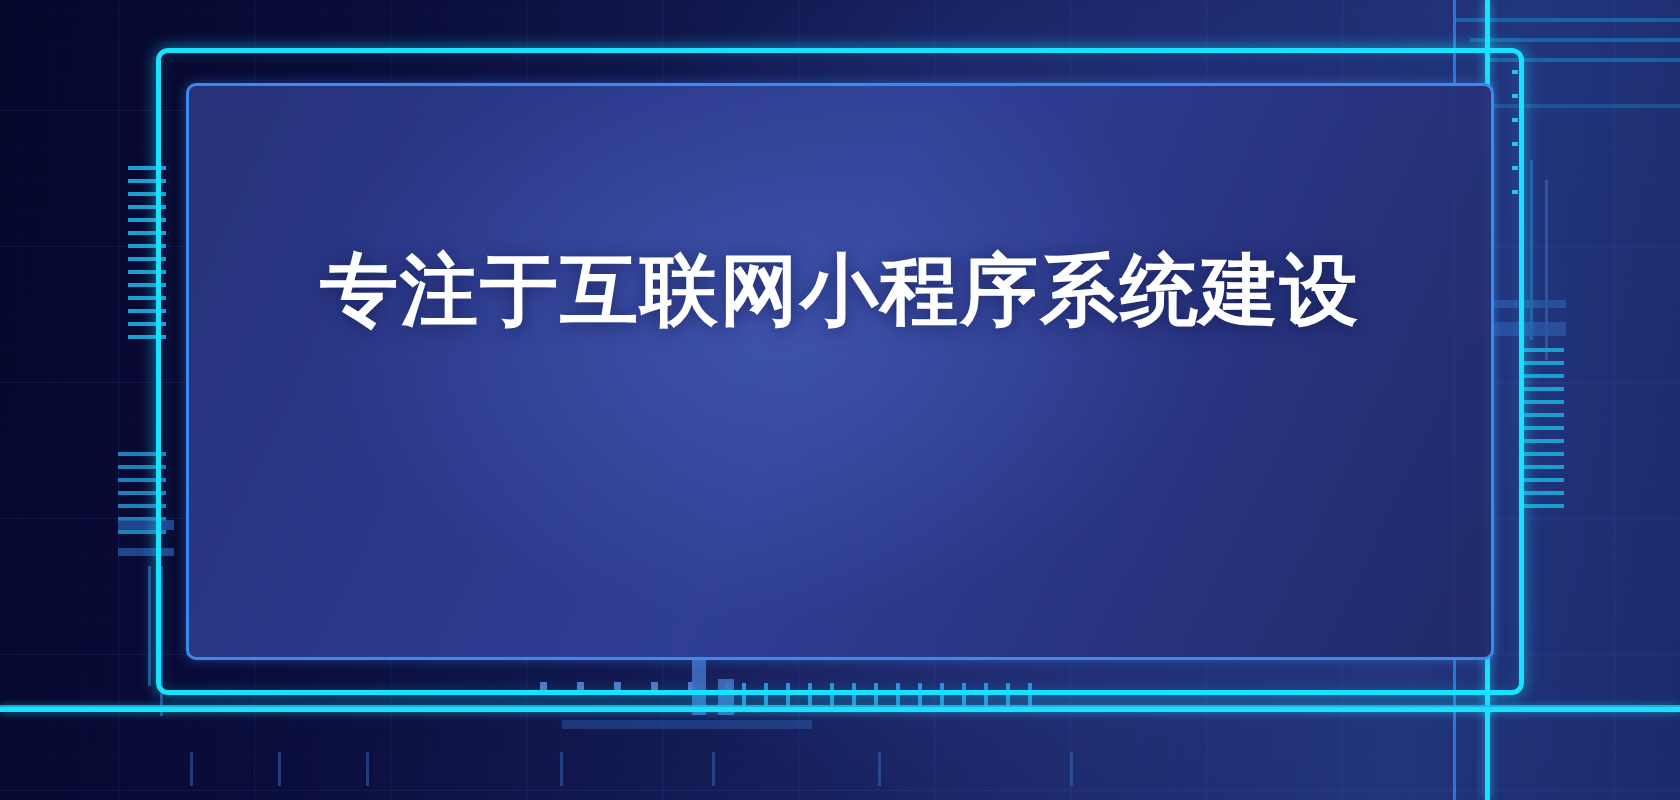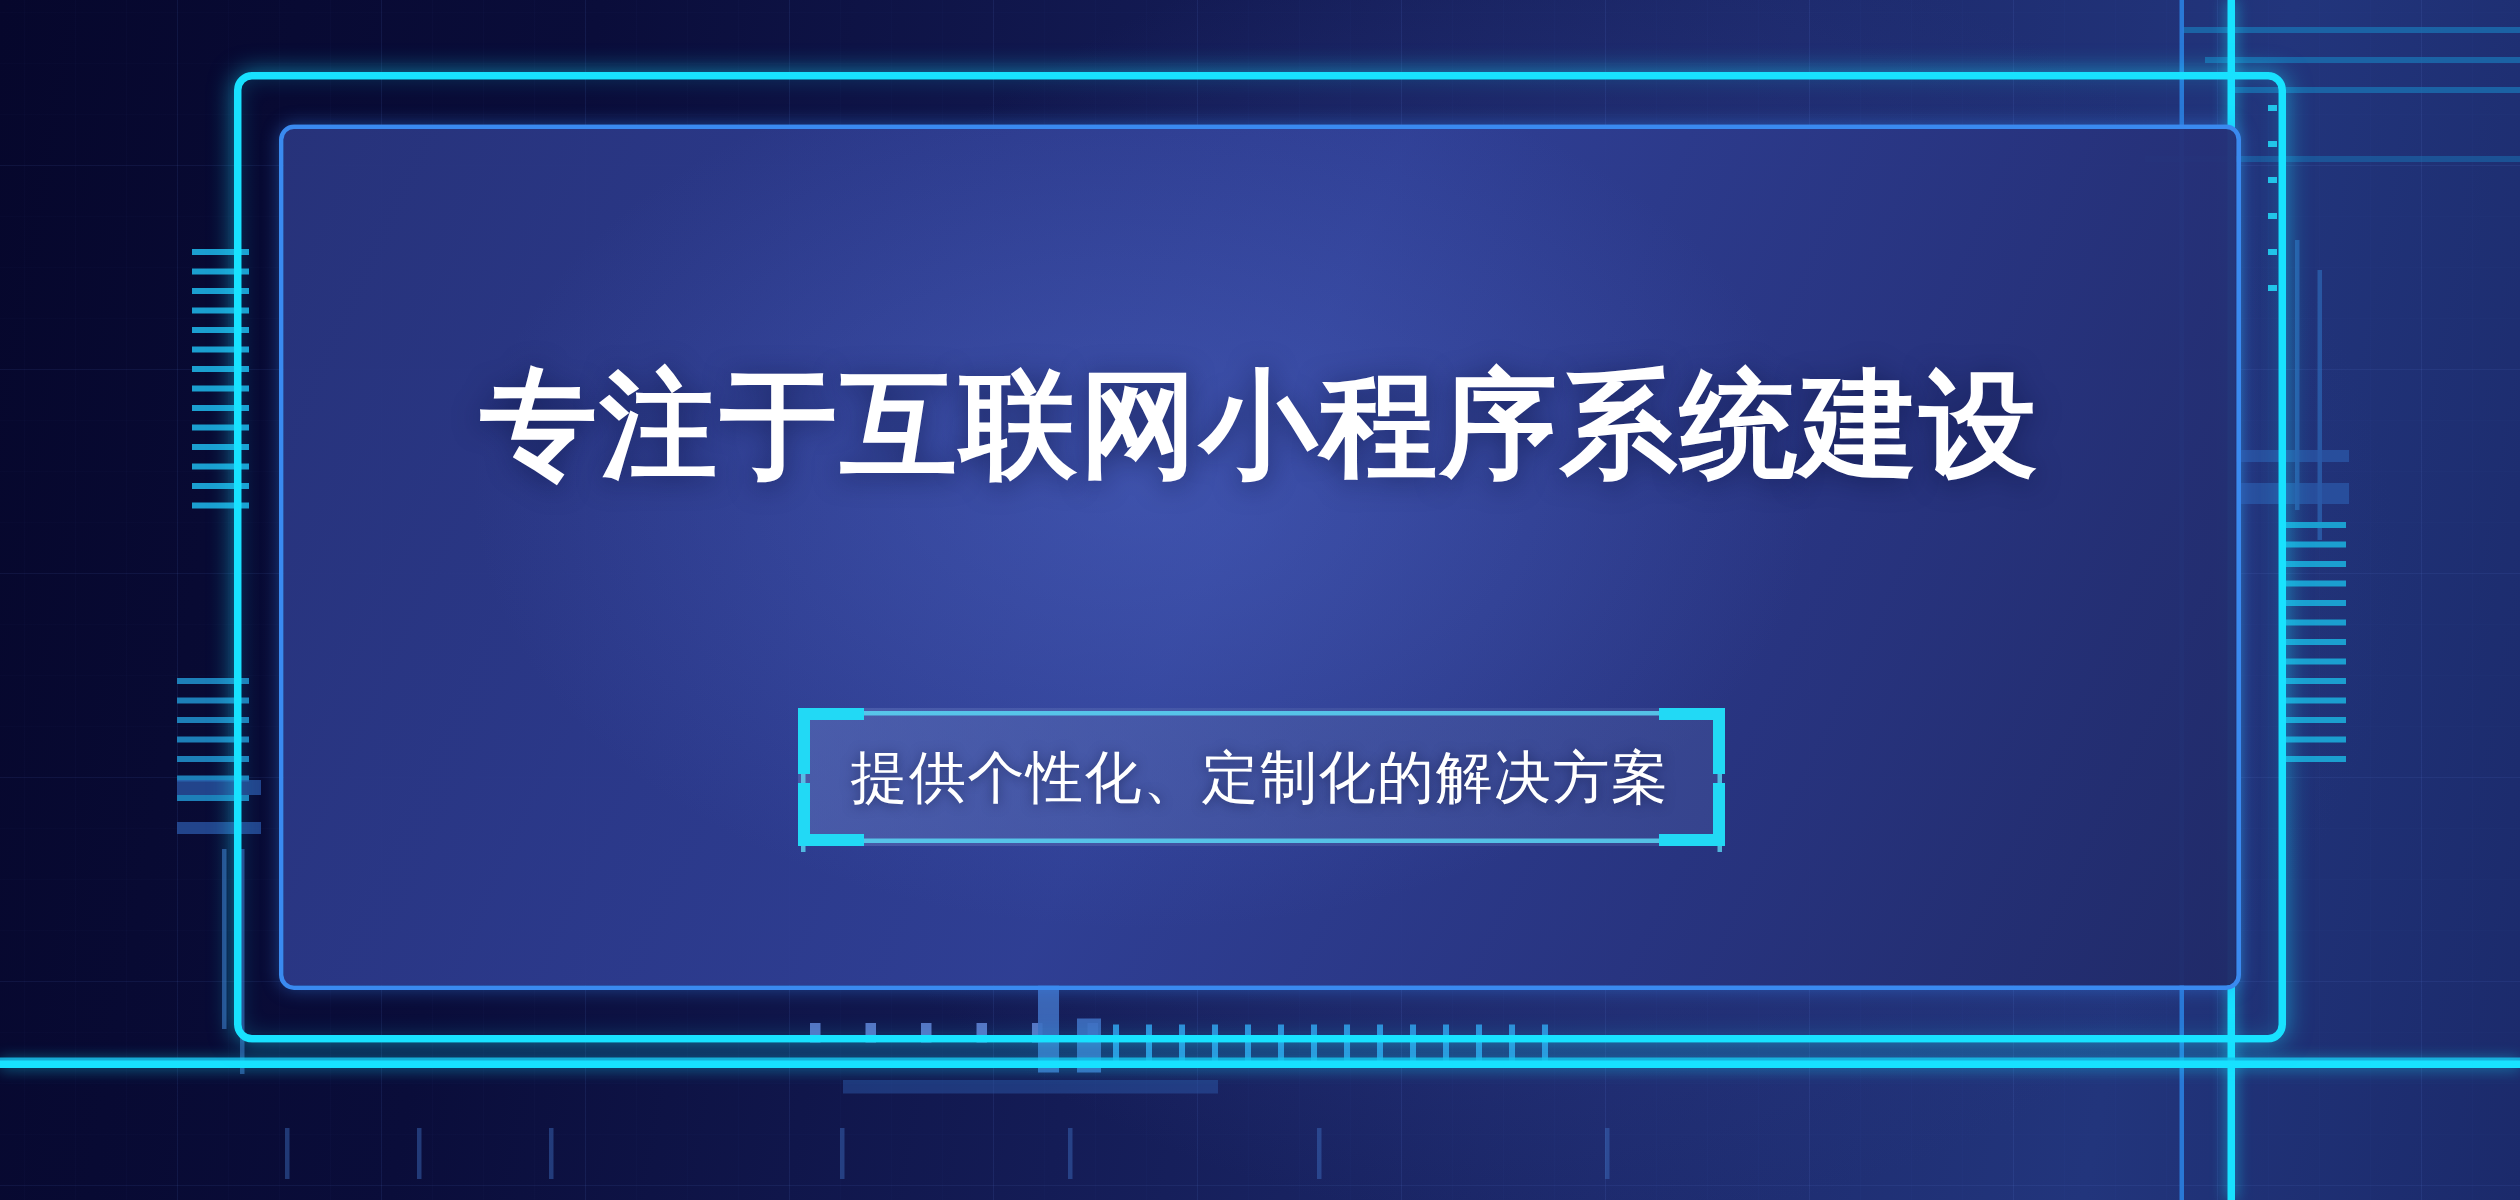--- a/index.html
+++ b/index.html
@@ -66,21 +66,20 @@
     background:radial-gradient(ellipse 640px 420px at 44% 42%, rgba(86,112,210,.40) 0%, rgba(86,112,210,0) 70%);
     pointer-events:none;
   }
 
   
   .content {
     position:absolute;
     left:0; right:0; top:248px;
     text-align:center;
     z-index:8;
-    font-family:Liberation Mono, monospace;
   }
   .headline {
     color:#ffffff;
     font-size:78px;
     font-weight:bold;
     letter-spacing:2px;
     line-height:1.08;
     text-shadow:0 2px 18px rgba(10,16,60,.55);
     white-space:nowrap;
   }
@@ -278,33 +277,14 @@
   <div class="vline" style="left:878px; top:752px; height:34px; opacity:.45;"></div>
   <div class="vline" style="left:1070px;top:752px; height:34px; opacity:.45;"></div>
 
   <div class="frame-outer"></div>
   <div class="frame-inner"></div>
 
   <div class="content">
     <div class="headline">专注于互联网小程序系统建设</div>
   </div>
 
-  <div class="sub-wrap">
-    <div class="sub-box"></div>
-
-    <div class="brk rule-top"></div>
-    <div class="brk rule-bot"></div>
-    <div class="brk rule-left"></div>
-    <div class="brk rule-right"></div>
-
-    <div class="brk brk-tl-h"></div>
-    <div class="brk brk-tl-v"></div>
-    <div class="brk brk-bl-h"></div>
-    <div class="brk brk-bl-v"></div>
-    <div class="brk brk-tr-h"></div>
-    <div class="brk brk-tr-v"></div>
-    <div class="brk brk-br-h"></div>
-    <div class="brk brk-br-v"></div>
-
-    <div class="sub-text">提供个性化、定制化的解决方案</div>
-  </div>
 
 </div>
 
 </body></html>

